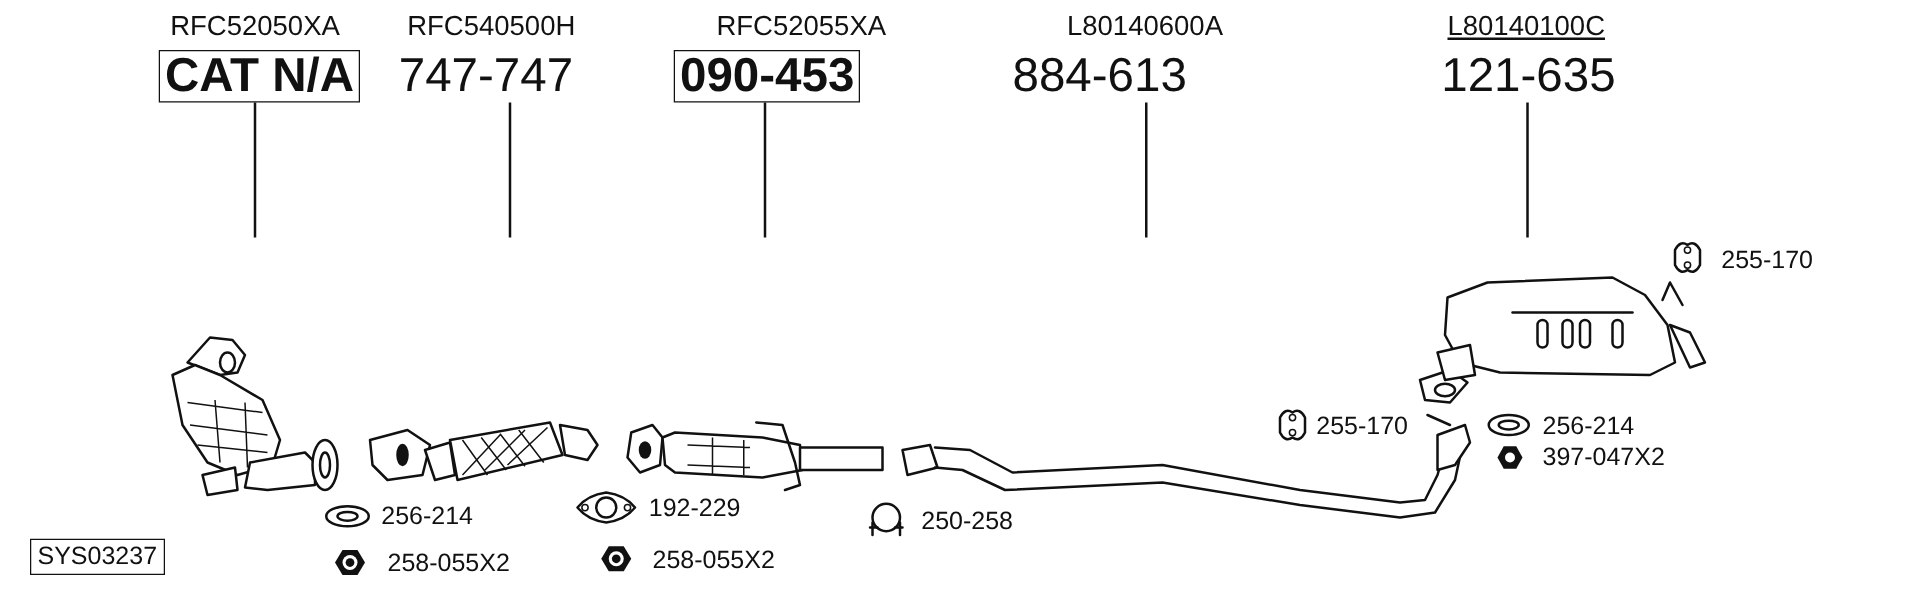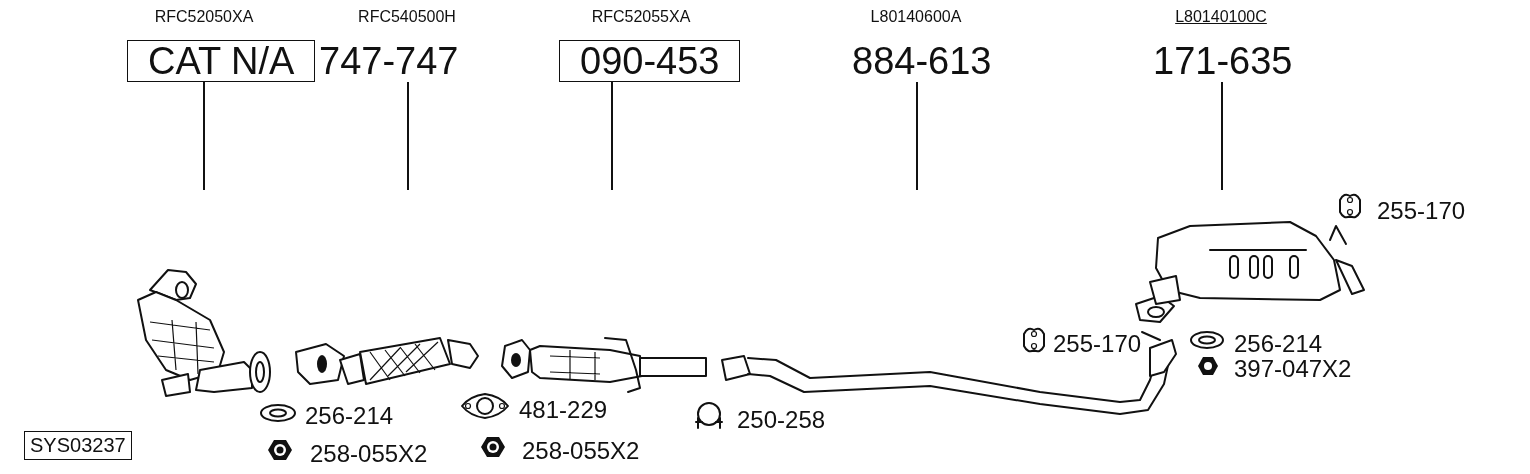--- a/index.html
+++ b/index.html
@@ -1,44 +1,44 @@
 <!DOCTYPE html>
 <html><head>
 <meta charset="utf-8">
 <style>
   html, body { margin:0; padding:0; background:#ffffff; }
   body { width:1530px; height:474px; position:relative; overflow:hidden;
          font-family:"Liberation Sans", sans-serif; color:#111; }
   .abs { position:absolute; }
-  .oem { font-size:16px; text-align:center; width:200px; }
+  .oem { font-size:22px; text-align:center; width:200px; }
   .num { font-size:38px; text-align:center; line-height:1; white-space:nowrap; }
-  .boxed { border:1.5px solid #111; padding:1px 20px; }
+  .boxed { border:1.5px solid #111; padding:1px 4px;font-weight:bold; }
   .lead { position:absolute; width:2px; background:#111; }
-  .acc { font-size:24px; white-space:nowrap; }
+  .acc { font-size:20px; white-space:nowrap; }
   .sys { font-size:20px; border:1.5px solid #111; padding:2px 5px; line-height:1.15;margin-left:20px; }
   svg.parts { position:absolute; left:0; top:0; }
   svg .s { fill:none; stroke:#111; stroke-width:2; stroke-linejoin:round; stroke-linecap:round; }
   svg .w { fill:#fff; stroke:#111; stroke-width:2; stroke-linejoin:round; }
   svg .thin { fill:none; stroke:#111; stroke-width:1.2; }
   svg .blk { fill:#111; }
 </style>
 </head>
 <body>
 
 <div class="abs oem" style="left:104px;top:8px;">RFC52050XA</div>
-<div class="abs oem" style="left:307px;top:8px;">RFC540500H</div>
+<div class="abs oem" style="left:293px;top:8px;">RFC540500H</div>
 <div class="abs oem" style="left:541px;top:8px;">RFC52055XA</div>
 <div class="abs oem" style="left:816px;top:8px;">L80140600A</div>
 <div class="abs oem" style="left:1121px;top:8px;text-decoration:underline;">L80140100C</div>
 
 <div class="abs num boxed" style="left:127px;top:40px;">CAT N/A</div>
 <div class="abs num" style="left:319px;top:42px;">747-747</div>
-<div class="abs num boxed" style="left:539px;top:40px;margin-left:20px;">090-453</div>
-<div class="abs num" style="left:852px;top:42px;">884-613</div>
-<div class="abs num" style="left:1153px;top:42px;">171-635</div>
+<div class="abs num boxed" style="left:539px;top:40px;">090-453</div>
+<div class="abs num" style="left:810px;top:42px;">884-613</div>
+<div class="abs num" style="left:1153px;top:42px;">121-635</div>
 
 <div class="lead" style="left:203px;top:82px;height:108px;"></div>
 <div class="lead" style="left:407px;top:82px;height:108px;"></div>
 <div class="lead" style="left:611px;top:82px;height:108px;"></div>
 <div class="lead" style="left:916px;top:82px;height:108px;"></div>
 <div class="lead" style="left:1221px;top:82px;height:108px;"></div>
 
 <svg class="parts" width="1530" height="474" viewBox="0 0 1530 474">
 
   <g>
@@ -131,21 +131,21 @@
   </g>
   <g>
     <path class="s" d="M1340,200 Q1344,192 1350,196 Q1356,192 1360,200 L1360,212 Q1356,220 1350,216 Q1344,220 1340,212 Z"></path>
     <circle class="thin" cx="1350" cy="200" r="2.5"></circle>
       <circle class="thin" cx="1350" cy="212" r="2.5"></circle>
   </g>
 </svg>
 
 <div class="abs acc" style="left:305px;top:402px;">256-214</div>
 <div class="abs acc" style="left:310px;top:440px;">258-055X2</div>
-<div class="abs acc" style="left:519px;top:396px;">481-229</div>
+<div class="abs acc" style="left:519px;top:396px;">192-229</div>
 <div class="abs acc" style="left:522px;top:437px;">258-055X2</div>
 <div class="abs acc" style="left:737px;top:406px;text-align:center;">250-258</div>
 <div class="abs acc" style="left:1053px;top:330px;">255-170</div>
 <div class="abs acc" style="left:1234px;top:330px;">256-214</div>
 <div class="abs acc" style="left:1234px;top:355px;">397-047X2</div>
 <div class="abs acc" style="left:1377px;top:197px;">255-170</div>
 
 <div class="abs sys" style="left:4px;top:431px;">SYS03237</div>
 
 </body></html>

